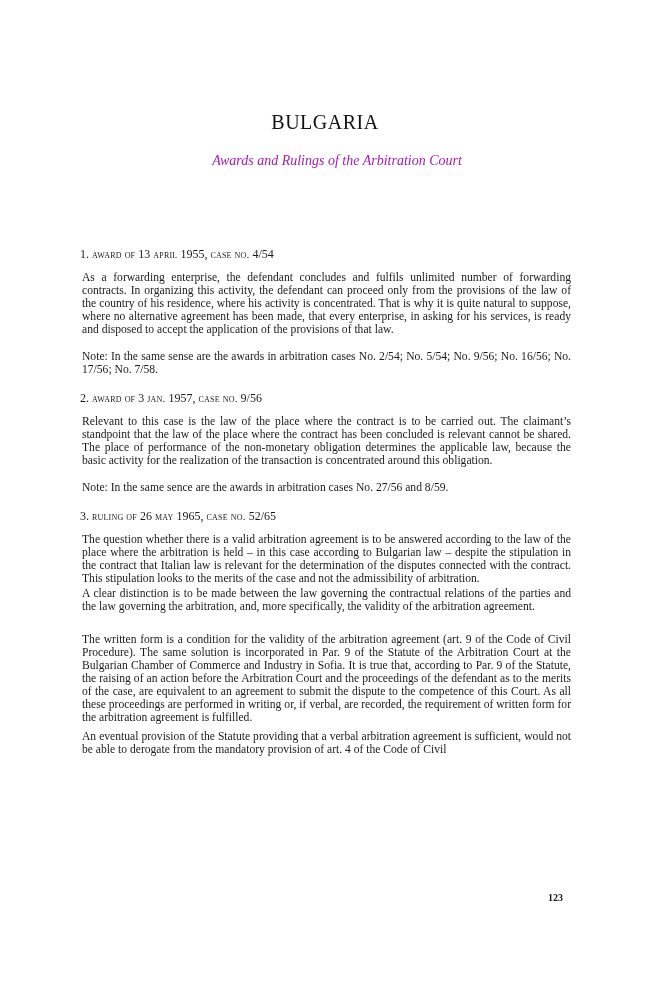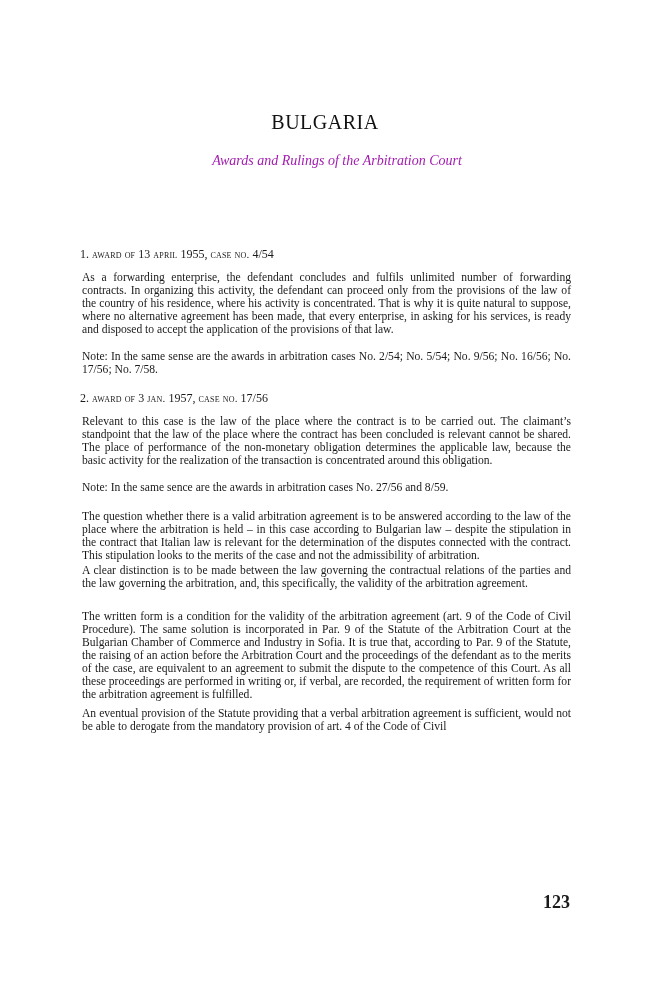--- a/index.html
+++ b/index.html
@@ -22,22 +22,22 @@
     font-size: 11.6px; line-height: 13px;
   }
   .heading { font-size: 12px; margin: 0 0 10px 0; }
   .heading .sc { font-variant: small-caps; font-size: 11px; letter-spacing: 0.2px; }
   p { margin: 2px; text-align: justify; }
   .section-body { margin-bottom: 14px; }
   .note { margin-bottom: 16px; }
   .note .lbl { }
   .gap { margin-top: 6px; }
   .pagenum {
-    position: absolute; right: 80px; top: 892px;
-    font-size: 18px; font-weight: bold;
+    position: absolute; right: 87px; top: 892px;
+    font-size: 10px; font-weight: bold;
   }
 </style>
 </head>
 <body>
 
 <div class="page">
   <div class="title">BULGARIA</div>
   <div class="subtitle">
     <div>Awards and Rulings of the Arbitration Court</div>
   </div>
@@ -59,29 +59,38 @@
     </div>
 
     <div>
       <div class="heading">
         <span>2.</span>
         <span class="sc">award of</span>
         <span>3</span>
         <span class="sc">jan.</span>
         <span>1957,</span>
         <span class="sc">case no.</span>
-        <span>17/56</span>
+        <span>9/56</span>
       </div>
       <p class="section-body">Relevant to this case is the law of the place where the contract is to be carried out. The claimant’s standpoint that the law of the place where the contract has been concluded is relevant cannot be shared. The place of performance of the non-monetary obligation determines the applicable law, because the basic activity for the realization of the transaction is concentrated around this obligation.</p>
       <p class="note"><span class="lbl">Note:</span><span> In the same sence are the awards in arbitration cases No. 27/56 and 8/59.</span></p>
     </div>
 
     <div>
+      <div class="heading">
+        <span>3.</span>
+        <span class="sc">ruling of</span>
+        <span>26</span>
+        <span class="sc">may</span>
+        <span>1965,</span>
+        <span class="sc">case no.</span>
+        <span>52/65</span>
+      </div>
       <p>The question whether there is a valid arbitration agreement is to be answered according to the law of the place where the arbitration is held – in this case according to Bulgarian law – despite the stipulation in the contract that Italian law is relevant for the determination of the disputes connected with the contract. This stipulation looks to the merits of the case and not the admissibility of arbitration.</p>
-      <p class="section-body">A clear distinction is to be made between the law governing the contractual relations of the parties and the law governing the arbitration, and, this specifically, the validity of the arbitration agreement.</p>
+      <p class="section-body">A clear distinction is to be made between the law governing the contractual relations of the parties and the law governing the arbitration, and, more specifically, the validity of the arbitration agreement.</p>
       <div style="height:4px"></div>
     </div>
 
     <div>
       <p>The written form is a condition for the validity of the arbitration agreement (art. 9 of the Code of Civil Procedure). The same solution is incorporated in Par. 9 of the Statute of the Arbitration Court at the Bulgarian Chamber of Commerce and Industry in Sofia. It is true that, according to Par. 9 of the Statute, the raising of an action before the Arbitration Court and the proceedings of the defendant as to the merits of the case, are equivalent to an agreement to submit the dispute to the competence of this Court. As all these proceedings are performed in writing or, if verbal, are recorded, the requirement of written form for the arbitration agreement is fulfilled.</p>
       <p class="gap">An eventual provision of the Statute providing that a verbal arbitration agreement is sufficient, would not be able to derogate from the mandatory provision of art. 4 of the Code of Civil</p>
     </div>
 
   </div>
 

